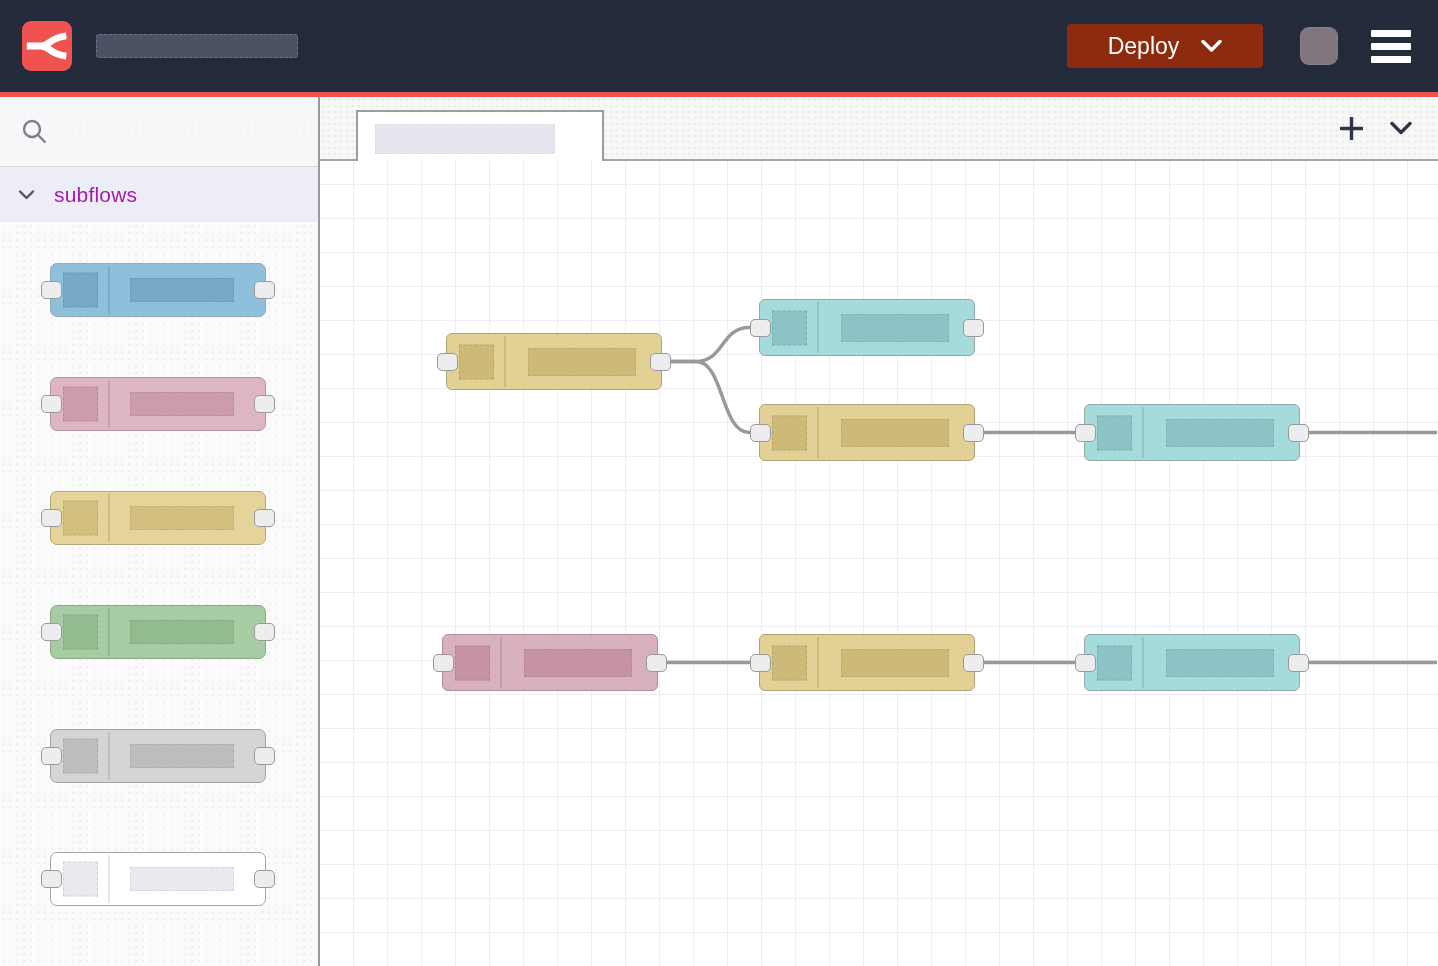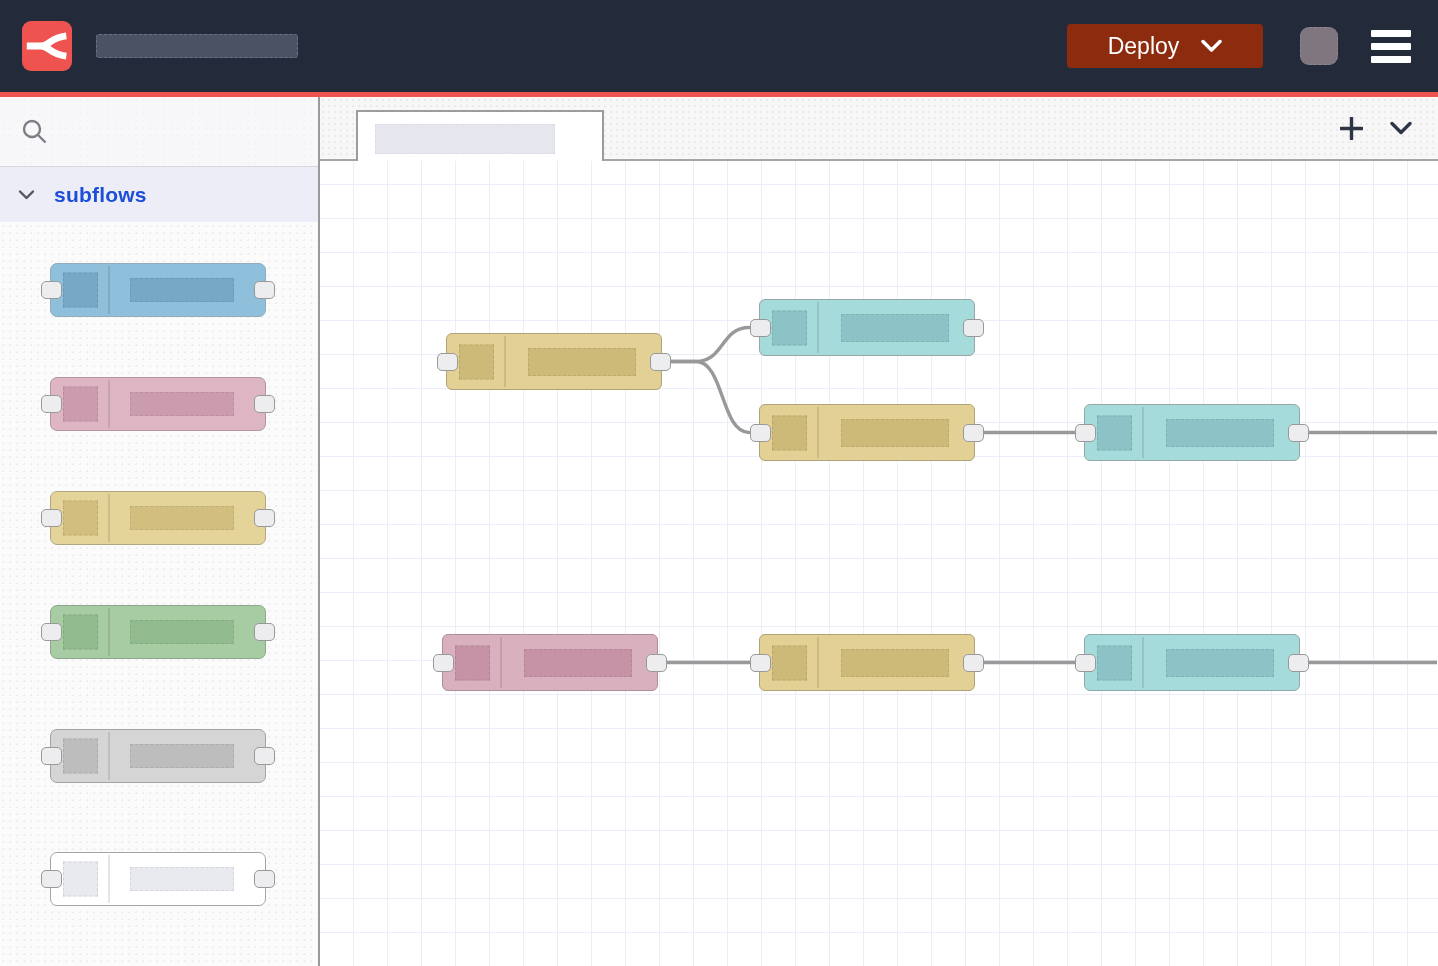--- a/index.html
+++ b/index.html
@@ -18,21 +18,21 @@
   .accent{height:5px;background:#EF5350;}
 
   
   .main{position:relative;display:flex;height:869px;}
 
   
   .sidebar{position:relative;width:320px;flex:0 0 auto;box-sizing:border-box;border-right:2px solid #9A9A9A;
     background:#FBFBFC;background-image:radial-gradient(#ECECEF 1px, transparent 1px);background-size:7px 7px;}
   .search-row{height:70px;display:flex;align-items:center;padding-left:21px;border-bottom:1px solid #D6D6DC;box-sizing:border-box;background:rgba(247,247,248,.6);}
   .section-hdr{height:55px;display:flex;align-items:center;gap:19px;padding-left:18px;background:#ECEDF6;cursor:pointer;}
-  .section-hdr .lbl{font-size:21px;font-weight:700;color:#1d4ed8;letter-spacing:.2px;}
+  .section-hdr .lbl{font-size:21px;font-weight:400;color:#a21caf;letter-spacing:.2px;}
   .palette{position:absolute;left:0;top:0;right:0;bottom:0;pointer-events:none;}
   .palette .node{pointer-events:auto;}
 
   
   .canvas-wrap{position:relative;flex:1;display:flex;flex-direction:column;min-width:0;}
   .tabbar{position:relative;height:64px;box-sizing:border-box;border-bottom:2px solid #A5A5A5;
     background:#F7F7F8;background-image:radial-gradient(#EAEAEA 1px, transparent 1px);background-size:6px 6px;}
   .tab{position:absolute;left:36px;top:13px;bottom:-2px;width:248px;background:#fff;border:2px solid #9C9C9C;border-bottom:none;box-sizing:border-box;cursor:pointer;}
   .tab-ph{width:178px;height:28px;margin:12px 0 0 17px;background:#E6E7EE;border:1px dashed #DBDCE6;}
   .tab-actions{position:absolute;right:26px;top:0;height:100%;display:flex;align-items:center;gap:27px;}

